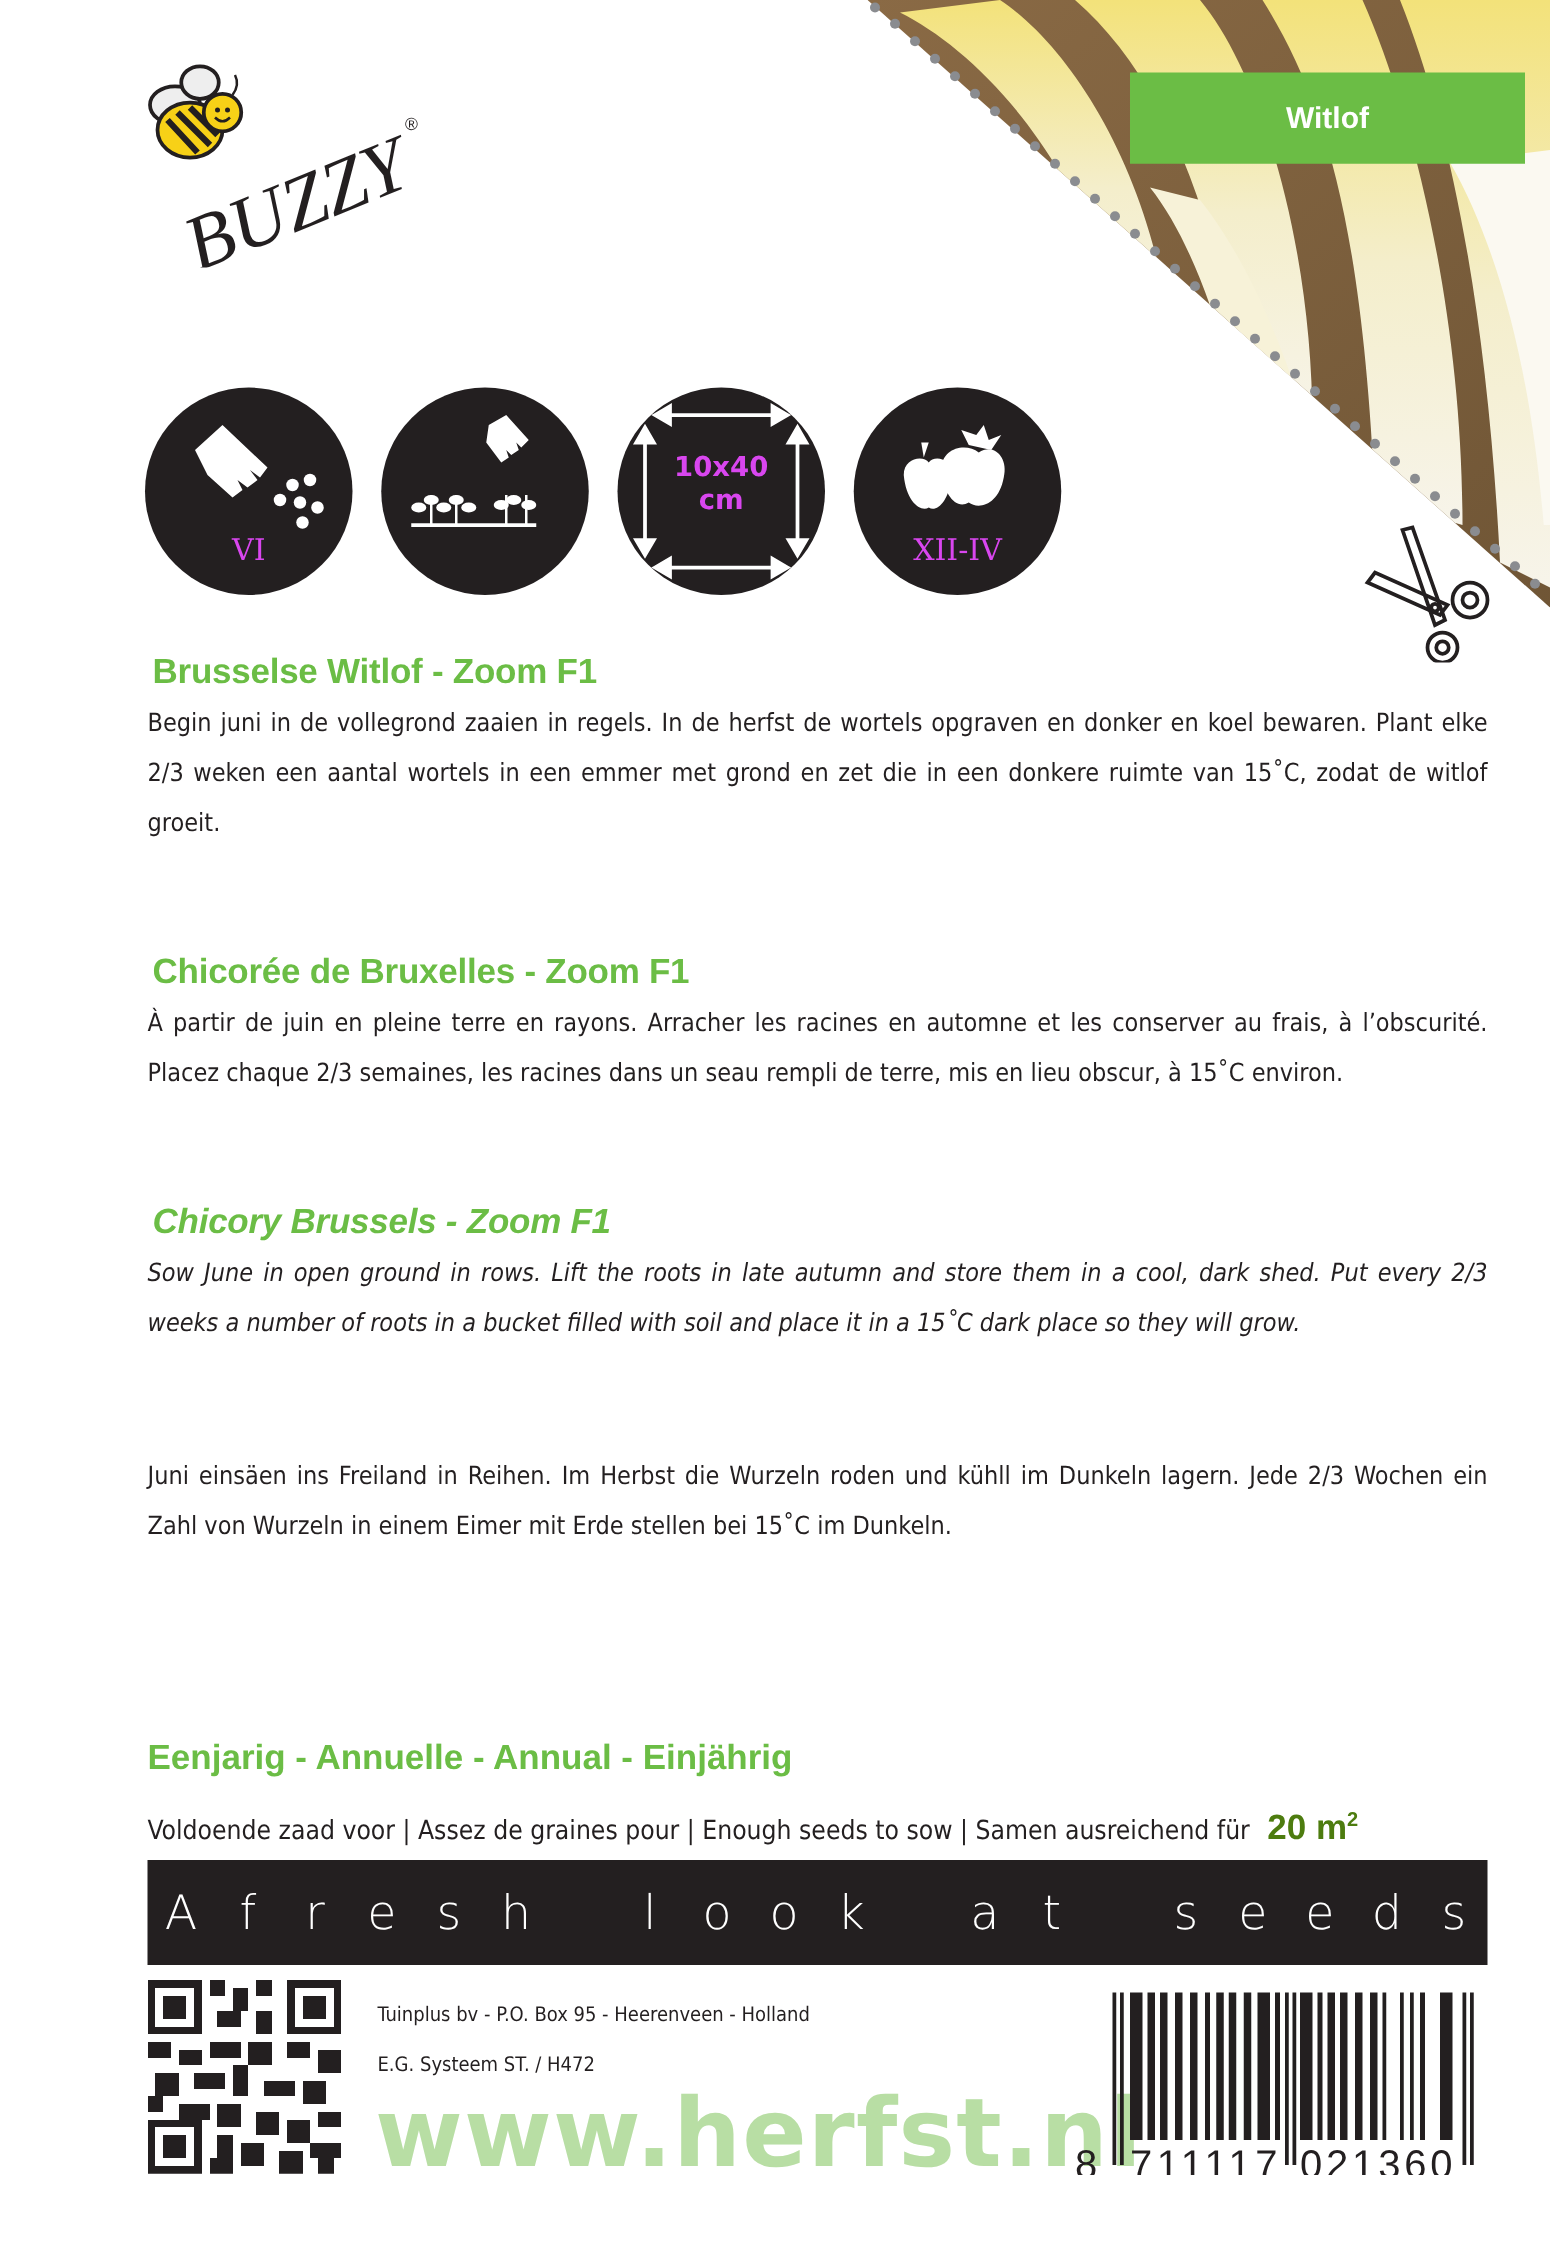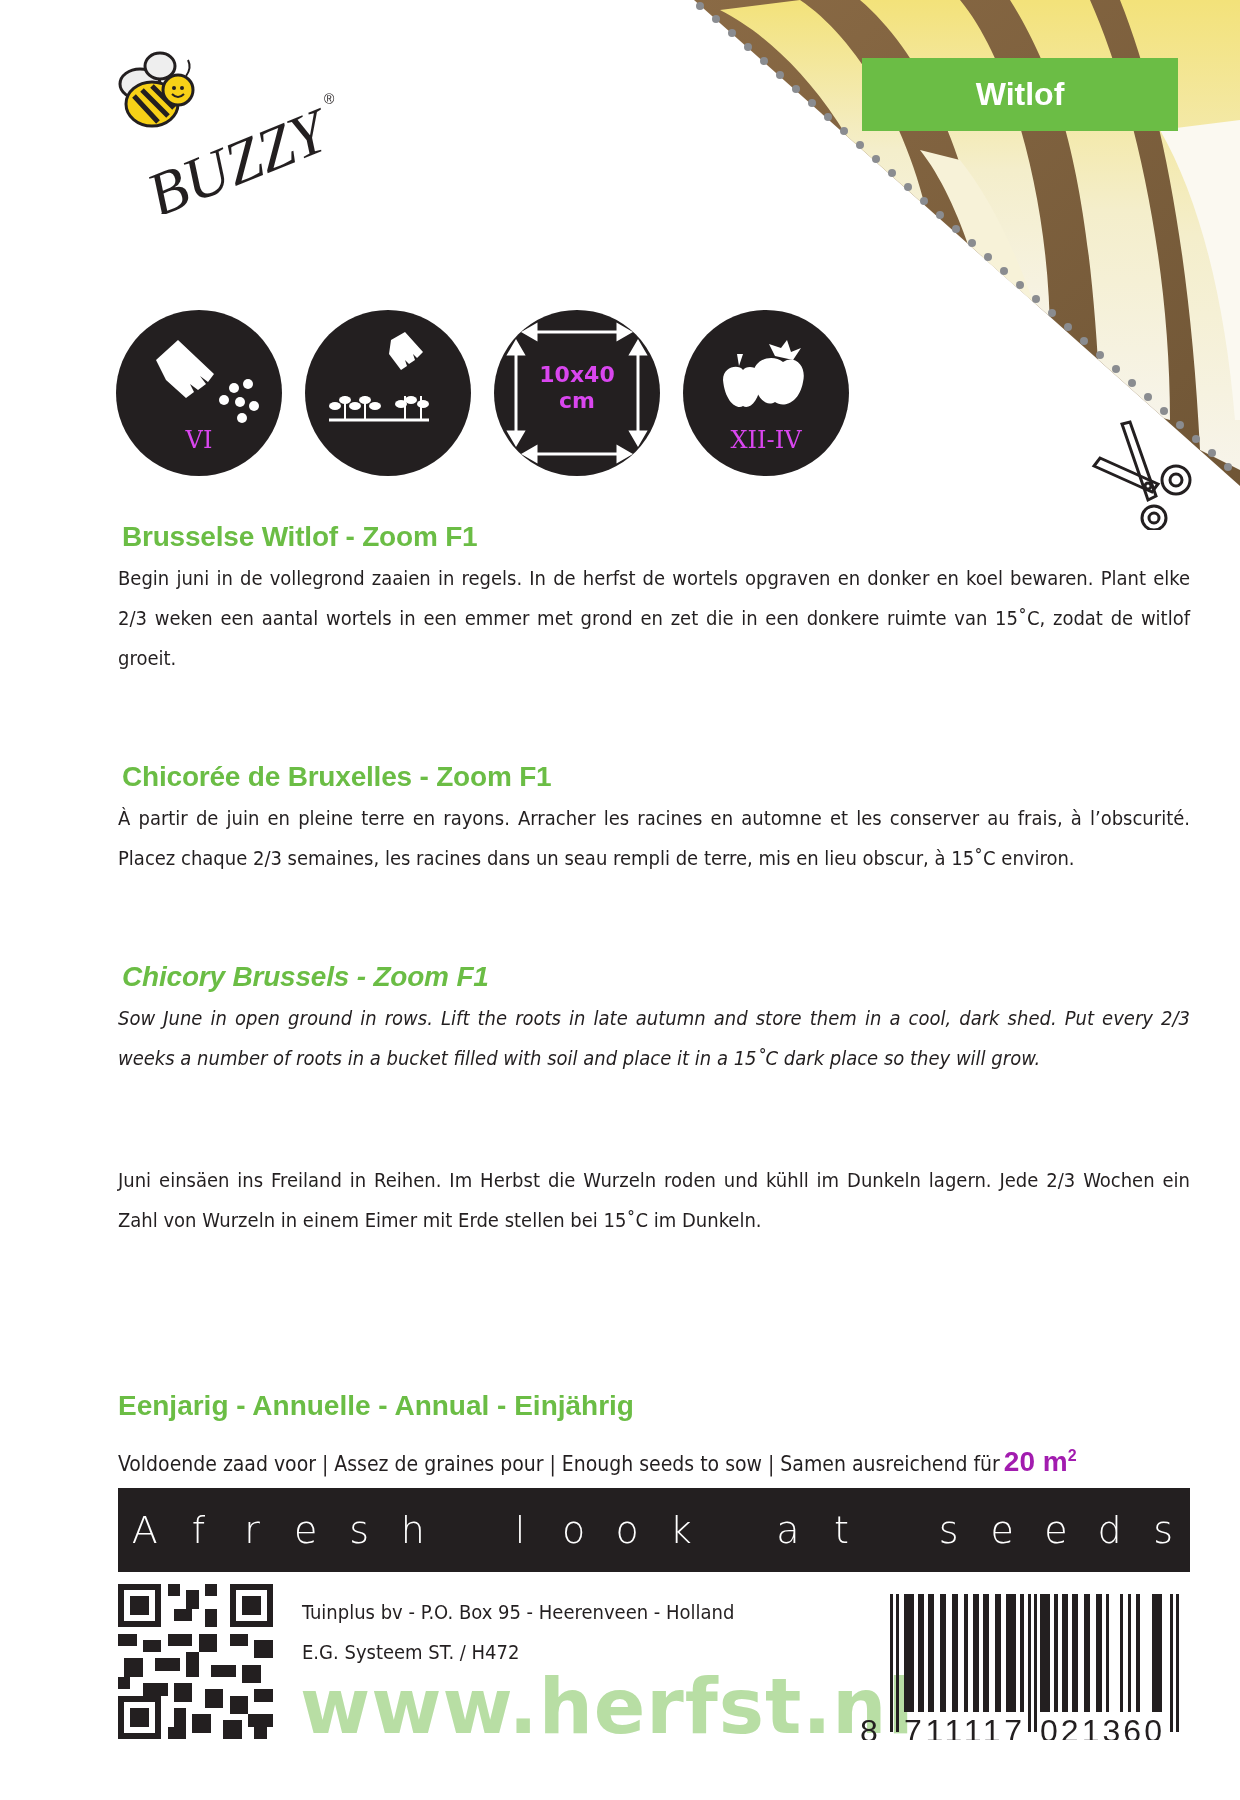--- a/index.html
+++ b/index.html
@@ -1,37 +1,37 @@
 <!DOCTYPE html>
 <html><head>
 <meta charset="utf-8">
 <style>
   html,body{margin:0;padding:0;background:#fff;}
   body{width:1240px;height:1800px;position:relative;overflow:hidden;font-family:"DejaVu Sans Condensed","Liberation Sans",sans-serif;color:#231f20;}
   .abs{position:absolute;}
   #photo{position:absolute;left:0;top:0;width:1240px;height:1800px;}
   .logo{left:112px;top:44px;width:240px;height:170px;}
-  .badge{left:862px;top:58px;width:316px;height:73px;background:#6bbd45;color:#fff;font-family:"Liberation Sans",sans-serif;font-weight:bold;font-size:32px;display:flex;align-items:center;justify-content:center;}
+  .badge{left:904px;top:58px;width:316px;height:73px;background:#6bbd45;color:#fff;font-family:"Liberation Sans",sans-serif;font-weight:bold;font-size:24px;display:flex;align-items:center;justify-content:center;}
   .icons{left:116px;top:310px;display:flex;gap:23px;}
   .circle{width:166px;height:166px;border-radius:50%;background:#231f20;position:relative;color:#d946ef;}
   .circle .lbl{position:absolute;left:0;right:0;bottom:22px;text-align:center;font-family:"DejaVu Serif",serif;font-size:24px;}
   .circle svg{position:absolute;left:0;top:0;}
   .dim-text{position:absolute;left:0;right:0;top:52px;text-align:center;font-family:"DejaVu Sans",sans-serif;font-weight:bold;font-size:22px;line-height:26px;}
   .scissors{left:1088px;top:420px;width:120px;height:110px;}
   .section{left:118px;width:1072px;}
   .section h2{margin:4px;font-family:"Liberation Sans",sans-serif;font-weight:bold;font-size:28px;color:#6bbd45;line-height:34px;letter-spacing:-0.2px;}
   .section p{margin:4px 0 0 0;font-family:"DejaVu Sans Condensed","DejaVu Sans",sans-serif;font-size:20px;line-height:40px;color:#231f20;text-align:justify;text-align-last:left;}
   .annual{left:118px;top:1390px;font-family:"Liberation Sans",sans-serif;font-weight:bold;font-size:28px;color:#6bbd45;}
   .enough{left:118px;top:1446px;width:1070px;font-family:"DejaVu Sans Condensed","DejaVu Sans",sans-serif;font-size:21px;display:flex;align-items:baseline;}
-  .enough .amt{margin-left:4px;color:#a21caf;font-family:"Liberation Sans",sans-serif;font-weight:bold;font-size:28px;}
+  .enough .amt{margin-left:14px;color:#4d7c0f;font-family:"Liberation Sans",sans-serif;font-weight:bold;font-size:28px;}
   .enough sup{font-size:16px;}
   .slogan{left:118px;top:1488px;width:1072px;height:84px;background:#231f20;color:#fff;display:flex;align-items:center;}
   .slogan span{flex:1;text-align:center;font-family:"DejaVu Sans",sans-serif;font-weight:200;font-size:38px;}
   .qr{left:118px;top:1584px;width:155px;height:155px;}
-  .addr{left:302px;top:1592px;font-family:"DejaVu Sans Condensed","DejaVu Sans",sans-serif;font-size:20px;line-height:40px;color:#231f20;}
+  .addr{left:302px;top:1592px;font-family:"DejaVu Sans Condensed","DejaVu Sans",sans-serif;font-size:16px;line-height:40px;color:#231f20;}
   .www{left:300px;top:1662px;font-family:"DejaVu Sans",sans-serif;font-weight:bold;font-size:76px;color:#b8dea4;letter-spacing:1px;}
   .barcode{left:840px;top:1580px;width:360px;height:160px;}
 </style>
 </head>
 <body>
 
 <svg id="photo" viewBox="0 0 1240 1800">
   <defs>
     <linearGradient id="bg" x1="0" y1="0" x2="1" y2="1">
       <stop offset="0" stop-color="#8a6a45"></stop>

